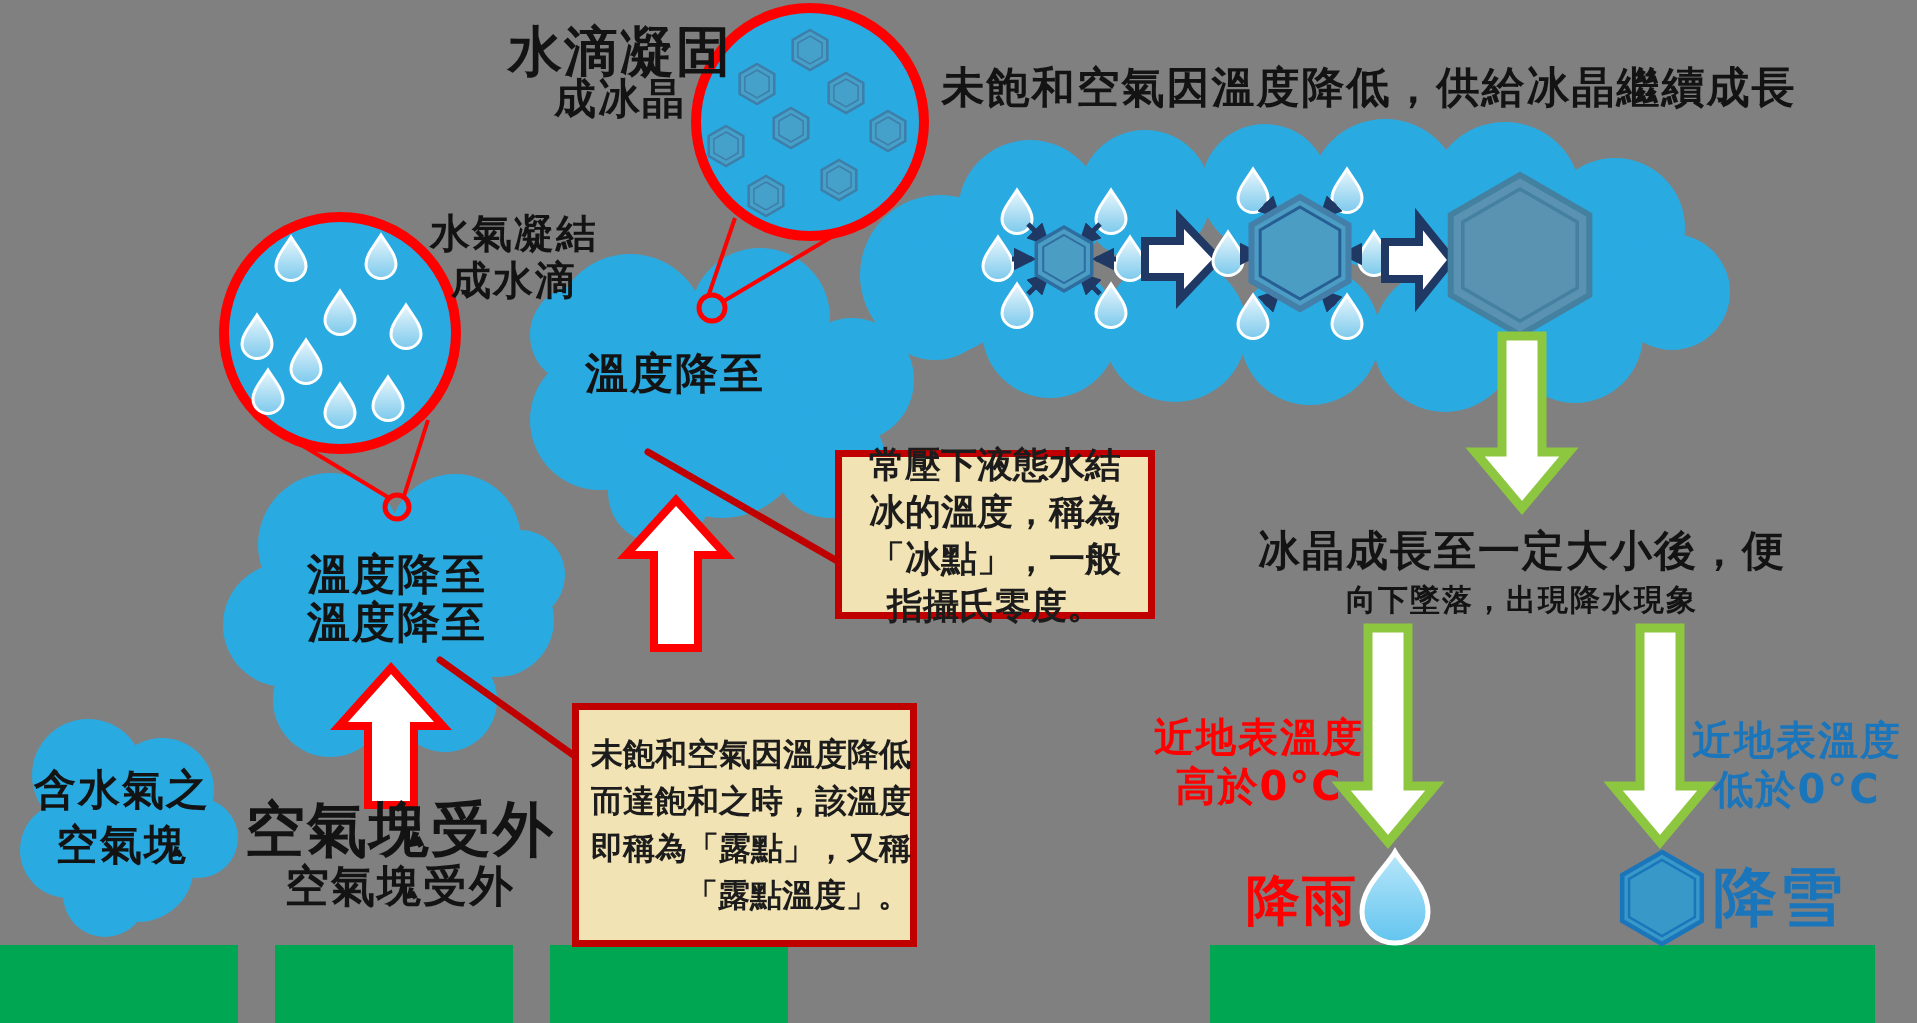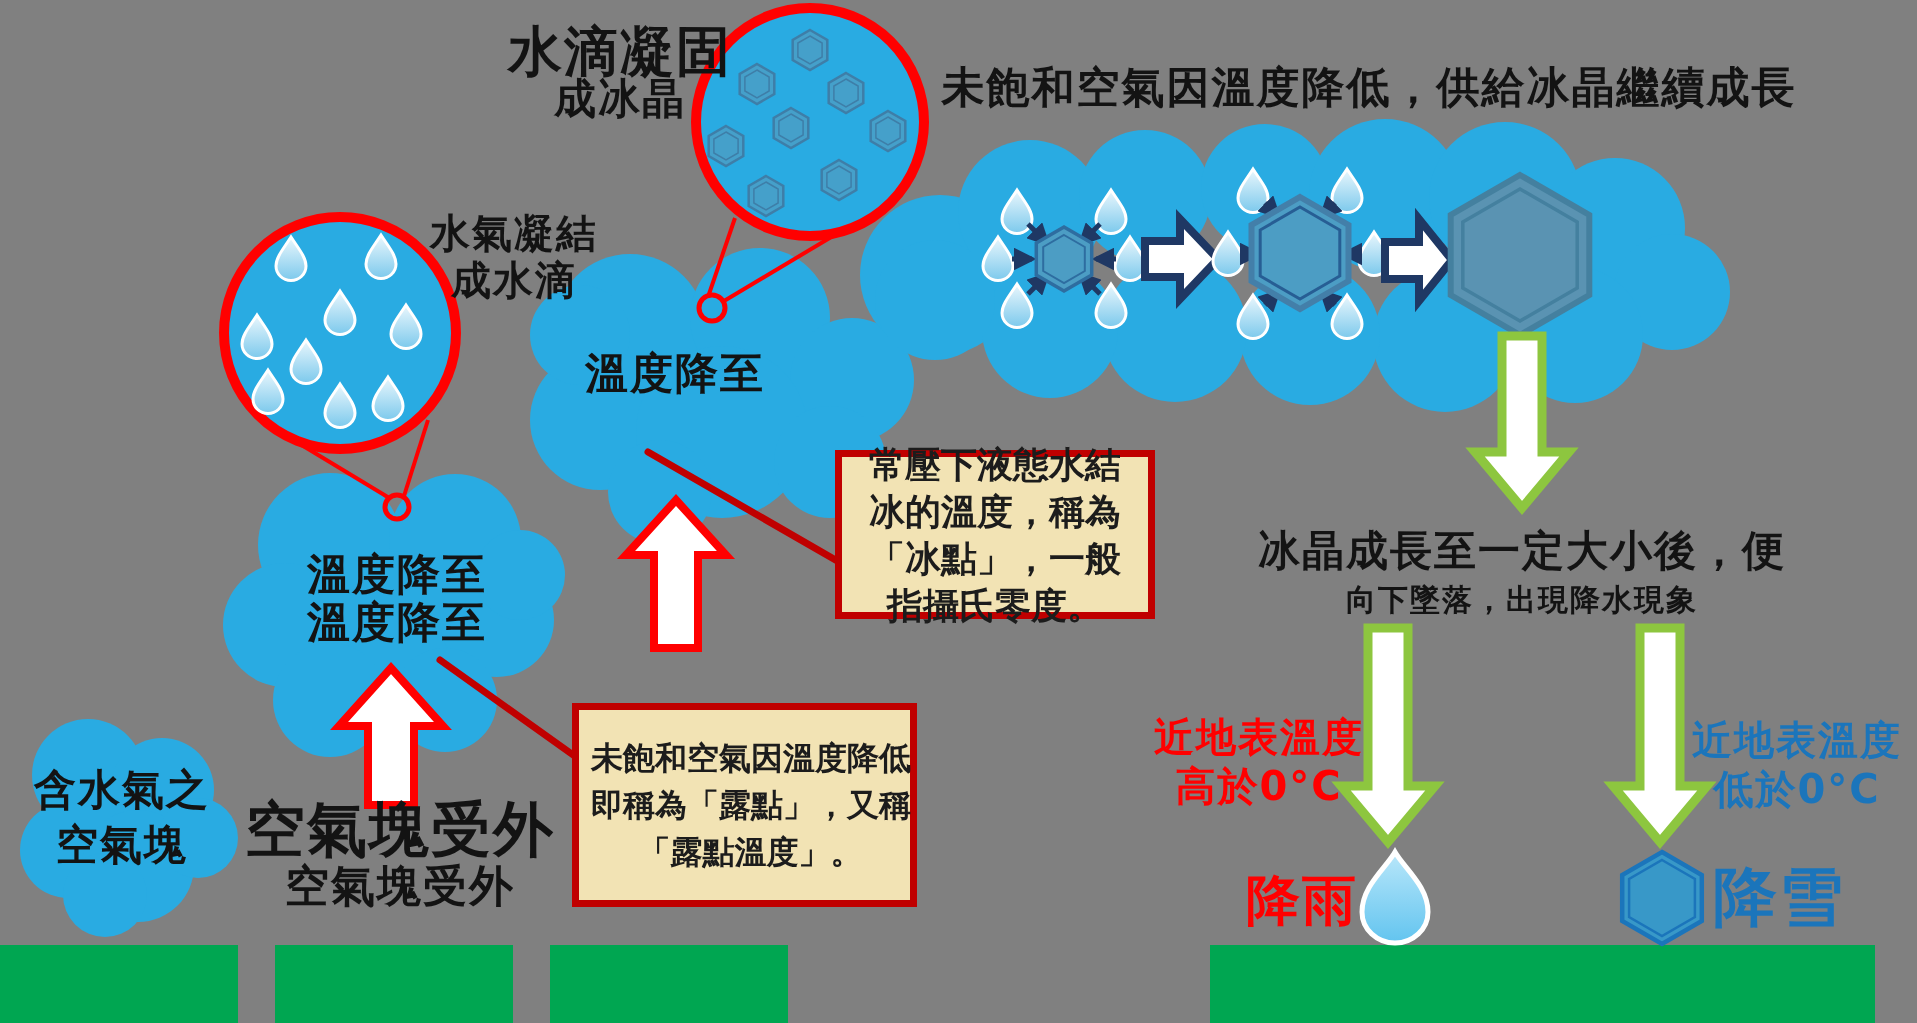--- a/index.html
+++ b/index.html
@@ -7,21 +7,21 @@
          font-family:"DejaVu Sans","Liberation Sans",sans-serif}
   .stage > svg{position:absolute;left:0;top:0;z-index:1}
   .t{position:absolute;transform:translate(-50%,-50%);white-space:nowrap;font-weight:bold;
      color:#131313;z-index:3;letter-spacing:2px}
   .red{color:#FF0000}
   .blue{color:#1B75BB}
   .note{position:absolute;box-sizing:border-box;background:#F2E3B4;border:7px solid #C00000;
         color:#1c1c1c;font-weight:bold;z-index:2;display:flex;flex-direction:column;justify-content:center}
   .note div{white-space:nowrap}
   #note-freeze{left:835px;top:450px;width:320px;height:169px;font-size:36px;line-height:47px;text-align:center}
-  #note-dew{left:572px;top:703px;width:345px;height:204px;font-size:32px;line-height:47px;text-align:center;padding-left:12px}
+  #note-dew{left:572px;top:703px;width:345px;height:244px;font-size:32px;line-height:47px;text-align:right;padding-left:12px}
 </style>
 </head>
 <body>
 
 <div class="stage">
 
 <svg width="1917" height="1023" viewBox="0 0 1917 1023">
   <defs>
     <linearGradient id="gdrop" x1="0" y1="0" x2="0" y2="1">
       <stop offset="0" stop-color="#EAF7FD"></stop>
@@ -239,17 +239,18 @@
 <div class="t blue" style="left:1779px;top:897px;font-size:64px">降雪</div>
 
 <div class="note" id="note-freeze">
   <div>常壓下液態水結</div>
   <div>冰的溫度，稱為</div>
   <div>「冰點」，一般</div>
   <div>指攝氏零度。</div>
 </div>
 <div class="note" id="note-dew">
   <div>未飽和空氣因溫度降低</div>
+  <div>而達飽和之時，該溫度</div>
   <div>即稱為「露點」，又稱</div>
   <div>「露點溫度」。</div>
 </div>
 
 </div>
 
 </body></html>

